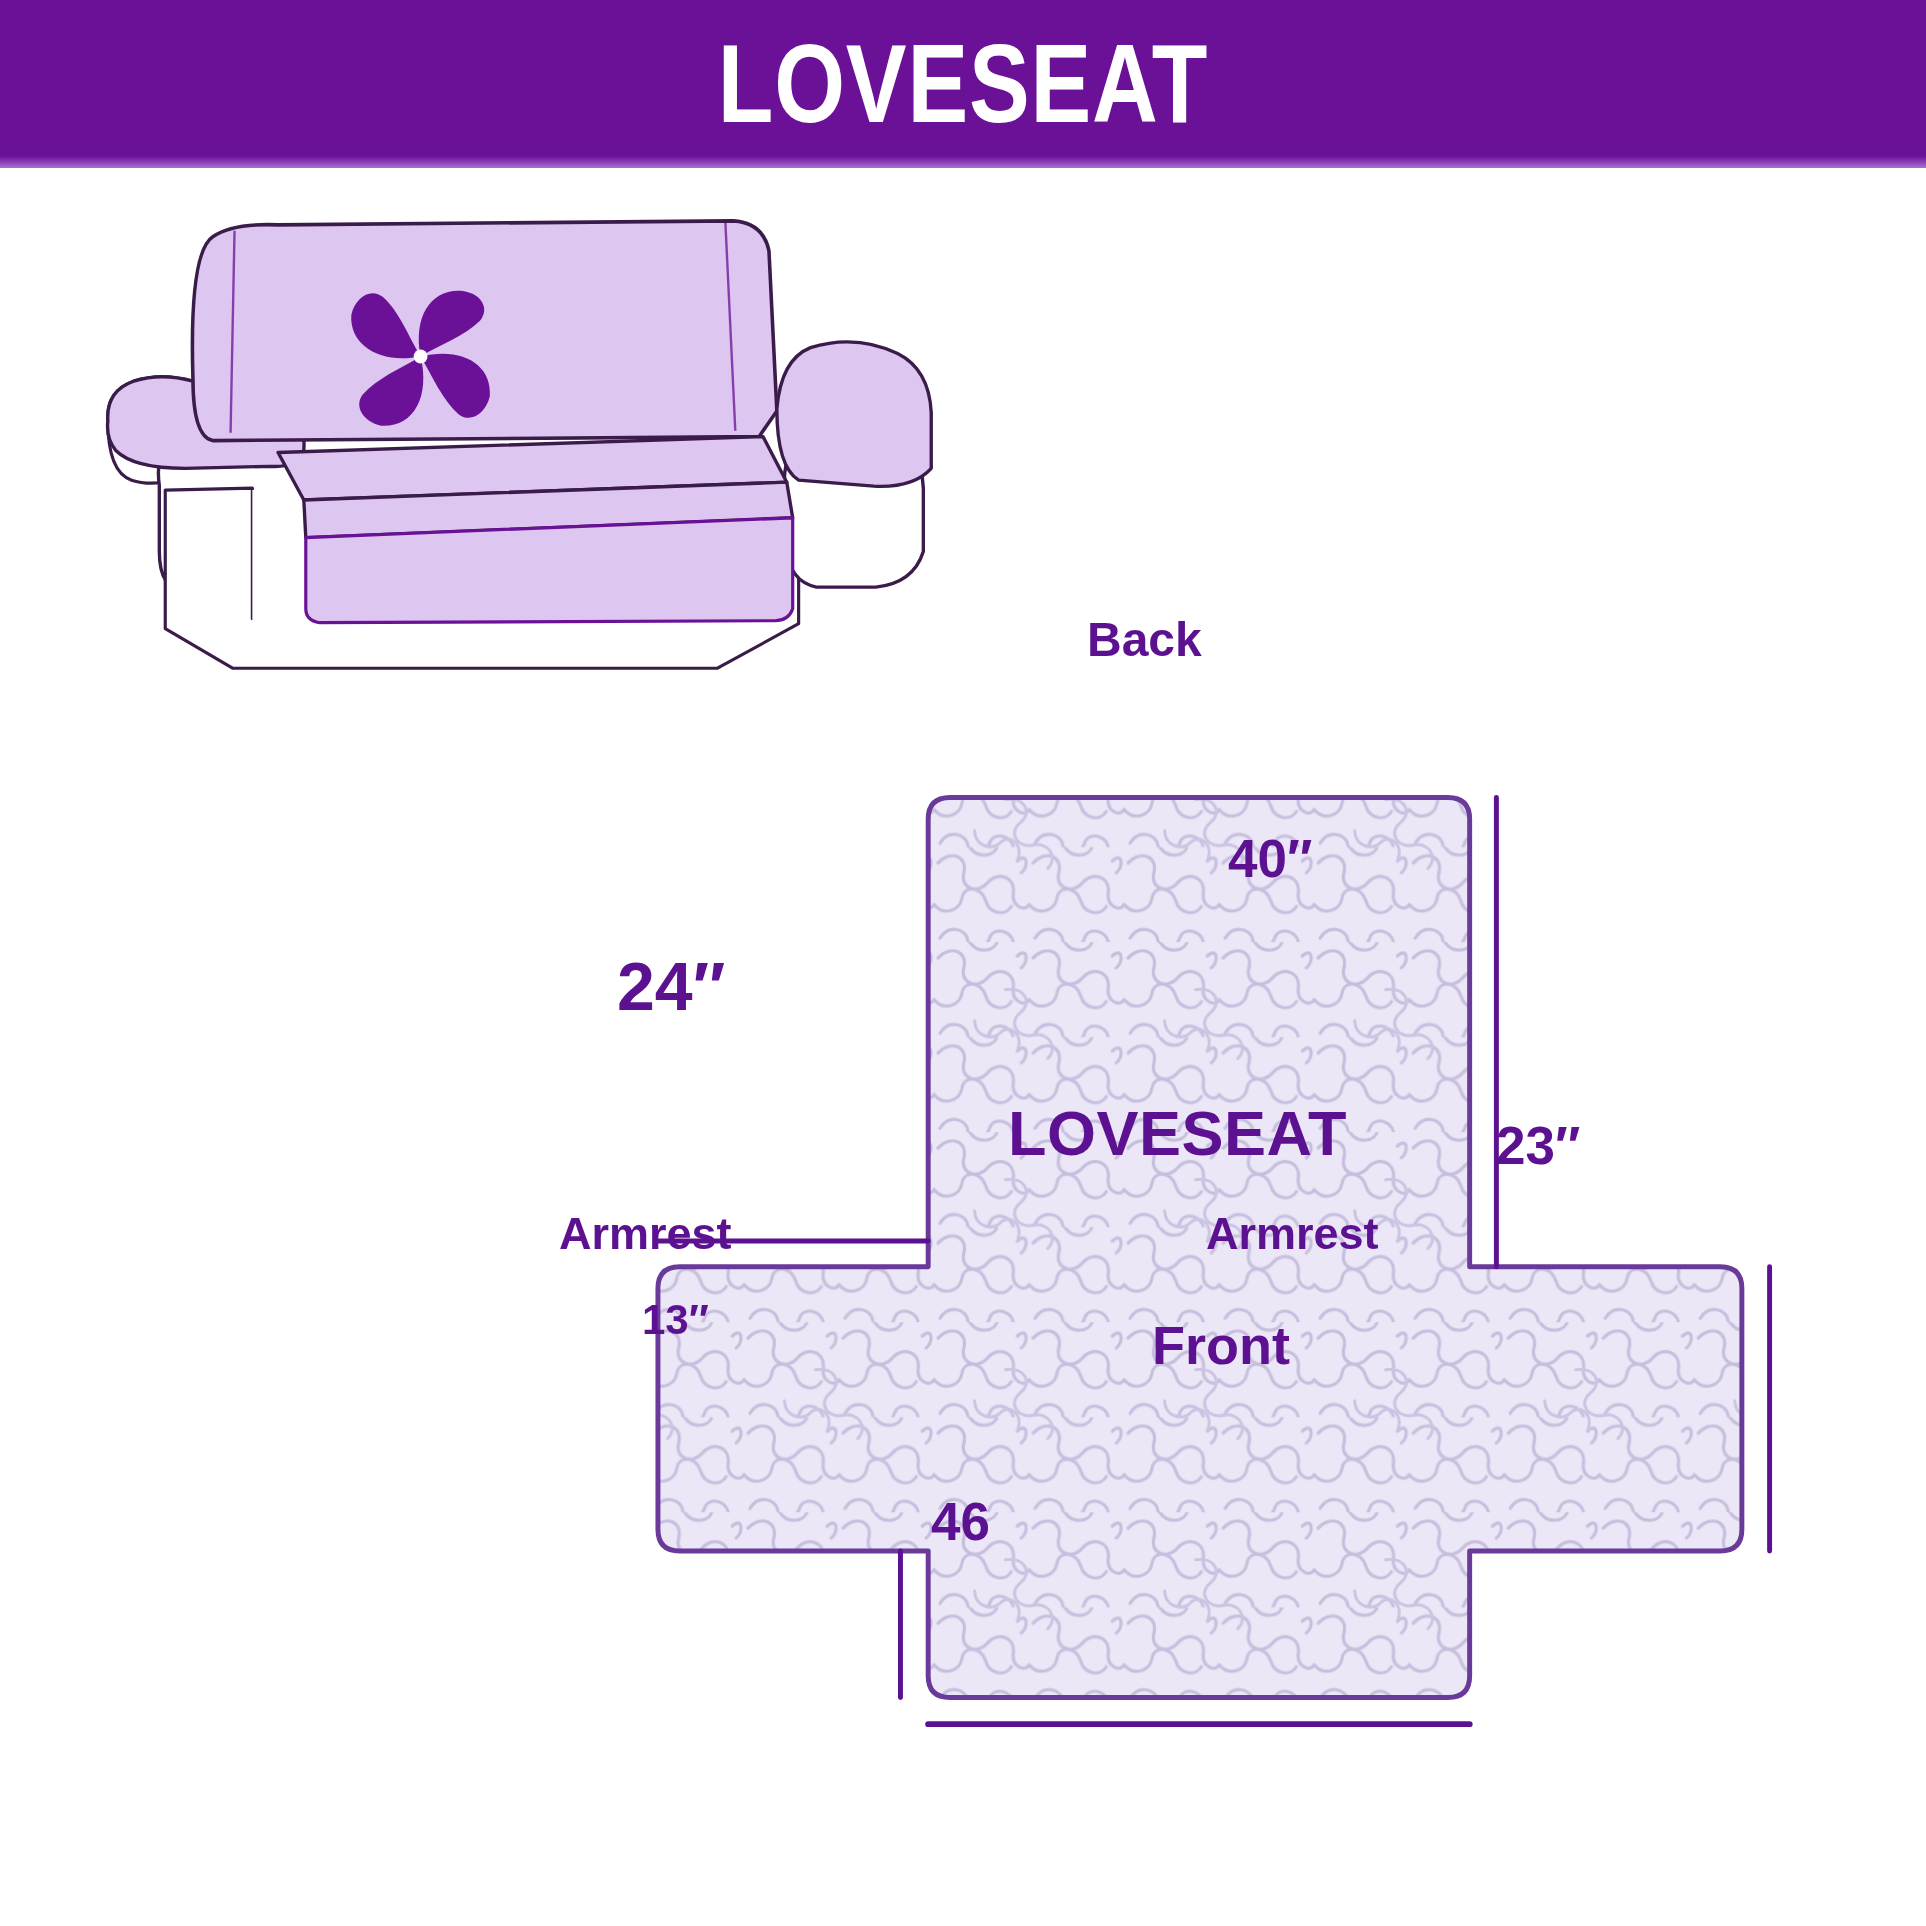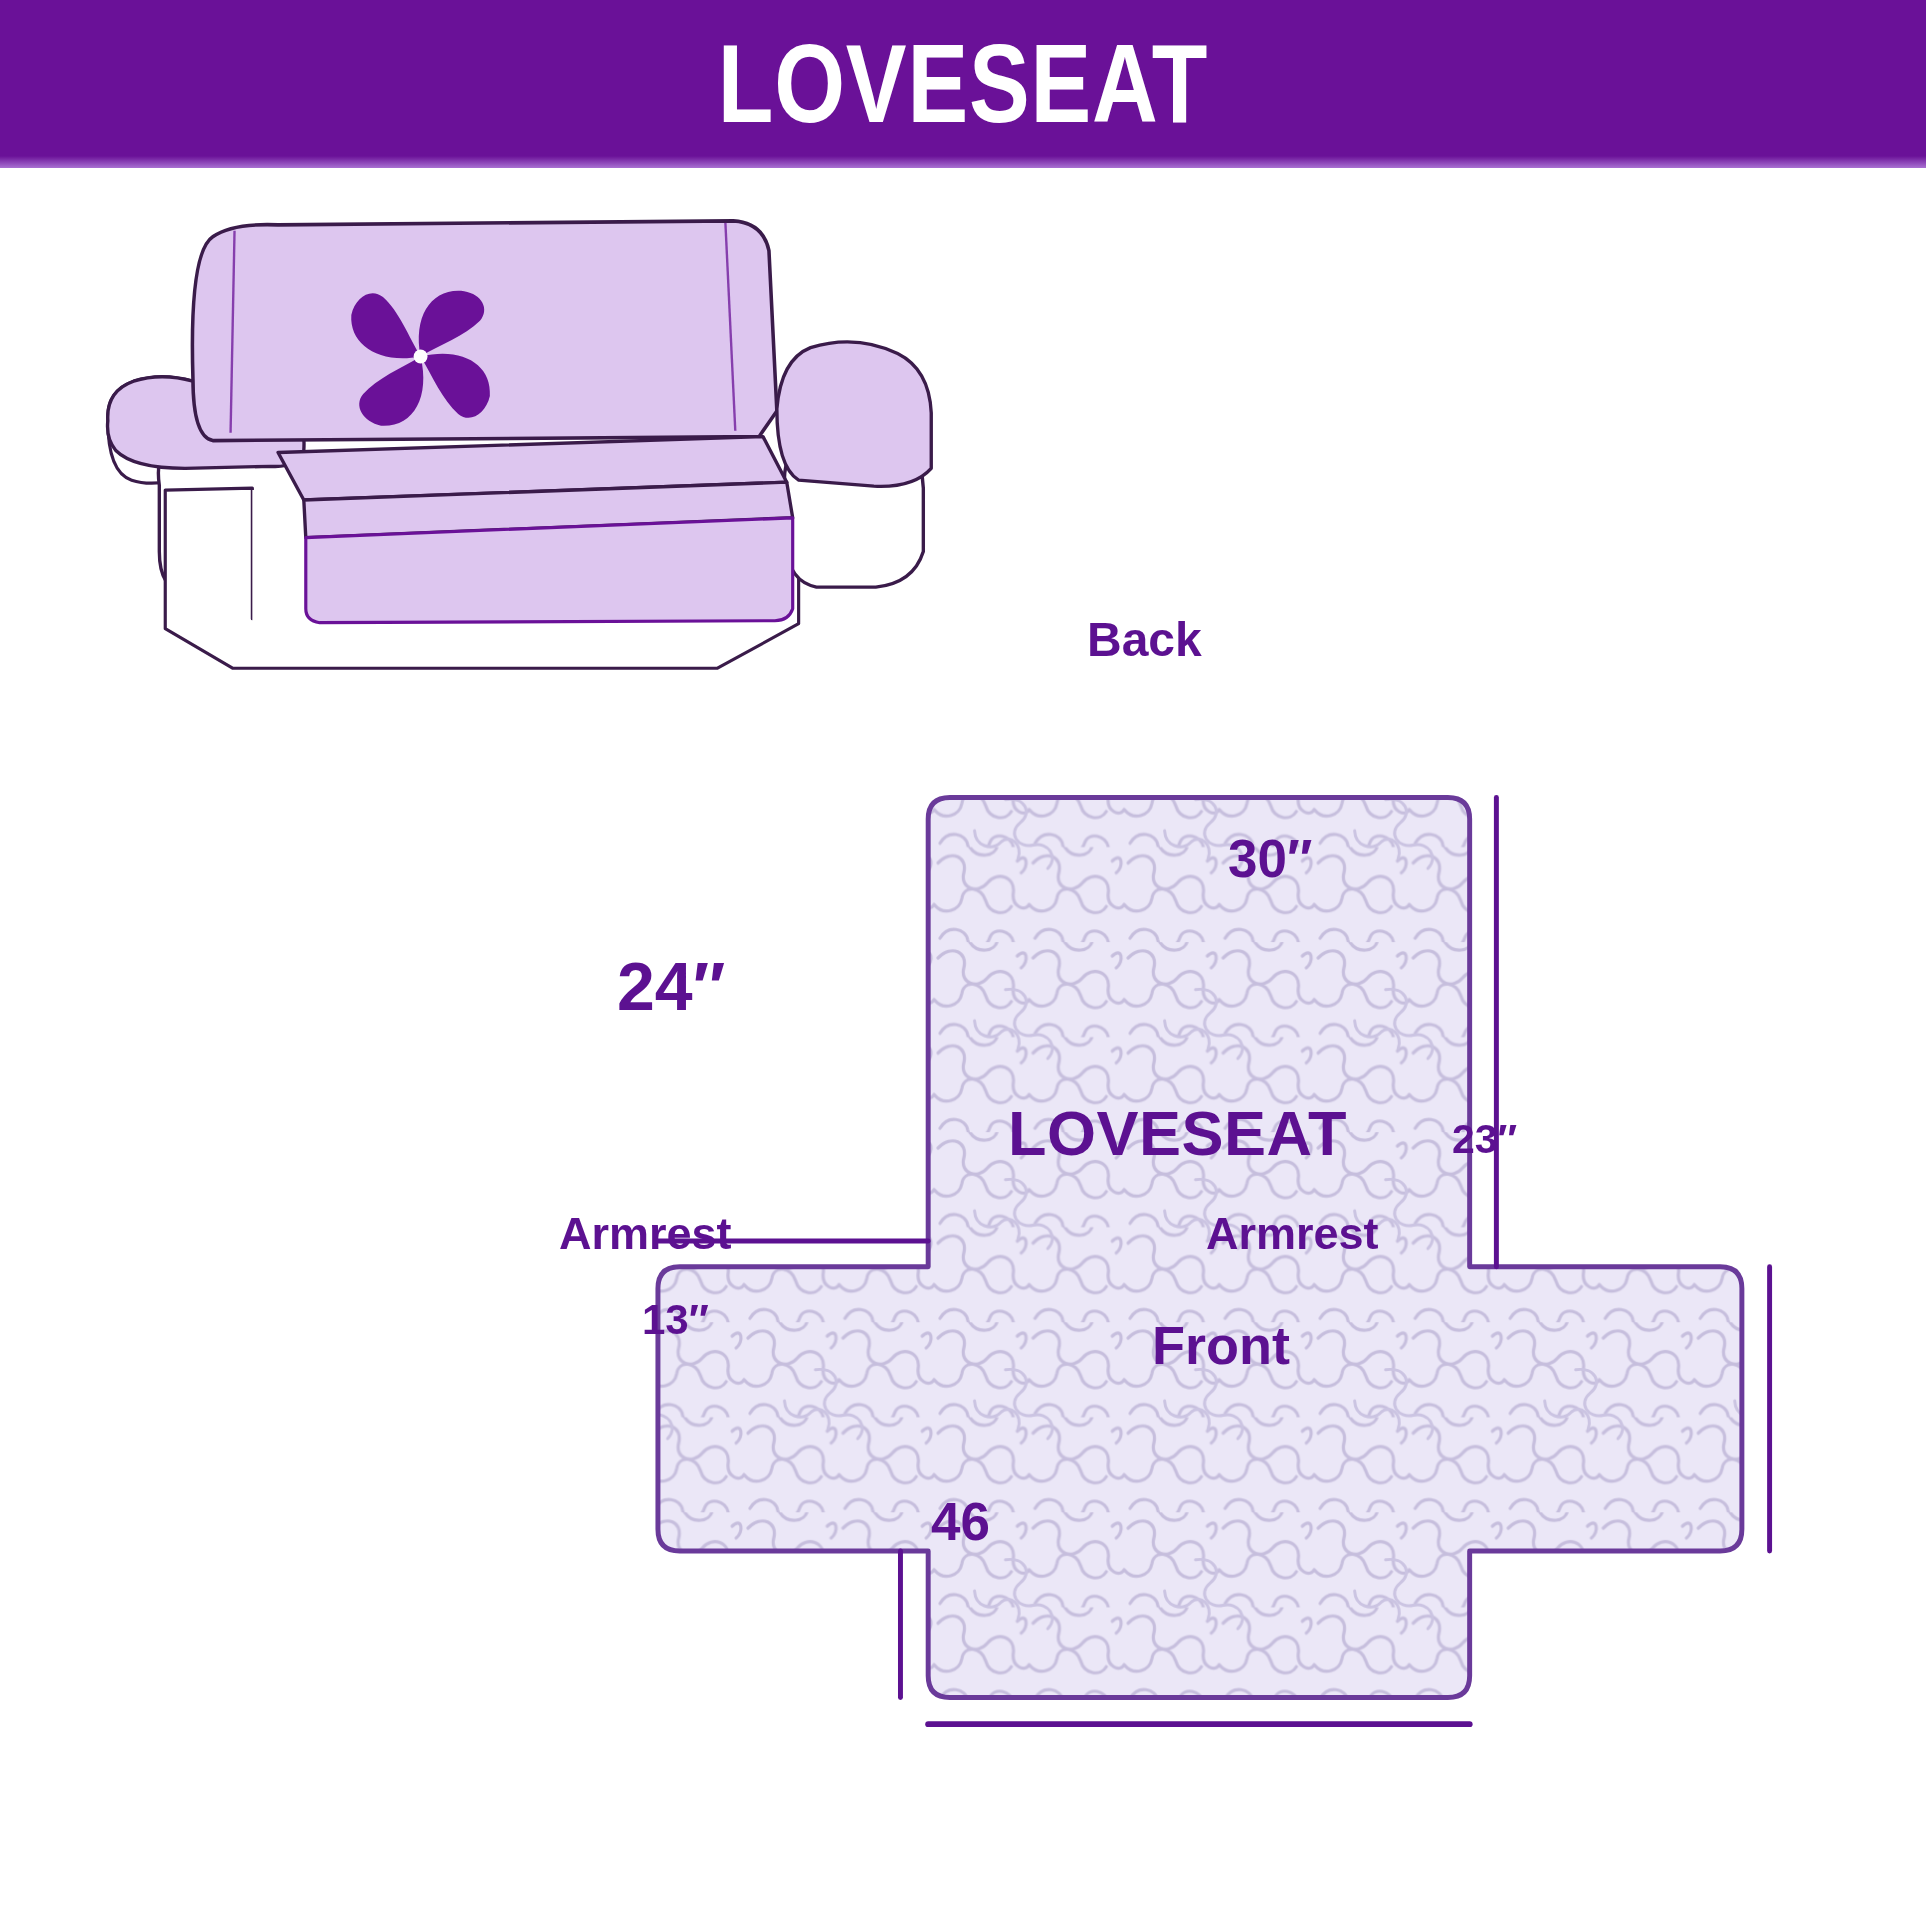--- a/index.html
+++ b/index.html
@@ -82,21 +82,21 @@
   }
 
   
   #label-back      { left: 1087px; top: 616px; font-size: 48px; }
   #label-loveseat  { left: 1008px; top: 1102px; font-size: 63px; letter-spacing: 0.5px; }
   #label-armrest-left  { left: 559px; top: 1211px; font-size: 45px; }
   #label-armrest-right { left: 1206px; top: 1211px; font-size: 45px; }
   #label-front     { left: 1152px; top: 1318px; font-size: 54px; }
   #dim-40  { left: 1228px; top: 832px;  font-size: 53px; }
   #dim-24  { left: 609px;  top: 952px;  font-size: 68px; margin-left: 8px; }
-  #dim-23  { left: 1452px; top: 1119px; font-size: 41px; }
+  #dim-23  { left: 1496px; top: 1119px; font-size: 53px; }
   #dim-13  { left: 642px;  top: 1299px; font-size: 42px; }
   #dim-46  { left: 931px;  top: 1453px; font-size: 53px; margin-top: 42px; }
 </style>
 </head>
 <body>
 
 <div id="header-banner">
   <div id="header-title">LOVESEAT</div>
   <div id="header-banner-shade"></div>
 </div>
@@ -189,18 +189,18 @@
     <line x1="378" y1="982" x2="925" y2="982" stroke="#5c1191" stroke-width="6" stroke-linecap="round"></line>
   </svg>
 </div>
 
 <div class="panel-text" id="label-back">Back</div>
 <div class="panel-text" id="label-loveseat">LOVESEAT</div>
 <div class="panel-text" id="label-armrest-left">Armrest</div>
 <div class="panel-text" id="label-armrest-right">Armrest</div>
 <div class="panel-text" id="label-front">Front</div>
 
-<div class="dim-text" id="dim-40">30″</div>
+<div class="dim-text" id="dim-40">40″</div>
 <div class="dim-text" id="dim-24">24″</div>
 <div class="dim-text" id="dim-23">23″</div>
 <div class="dim-text" id="dim-13">13″</div>
 <div class="dim-text" id="dim-46">46</div>
 
 
 </body></html>

